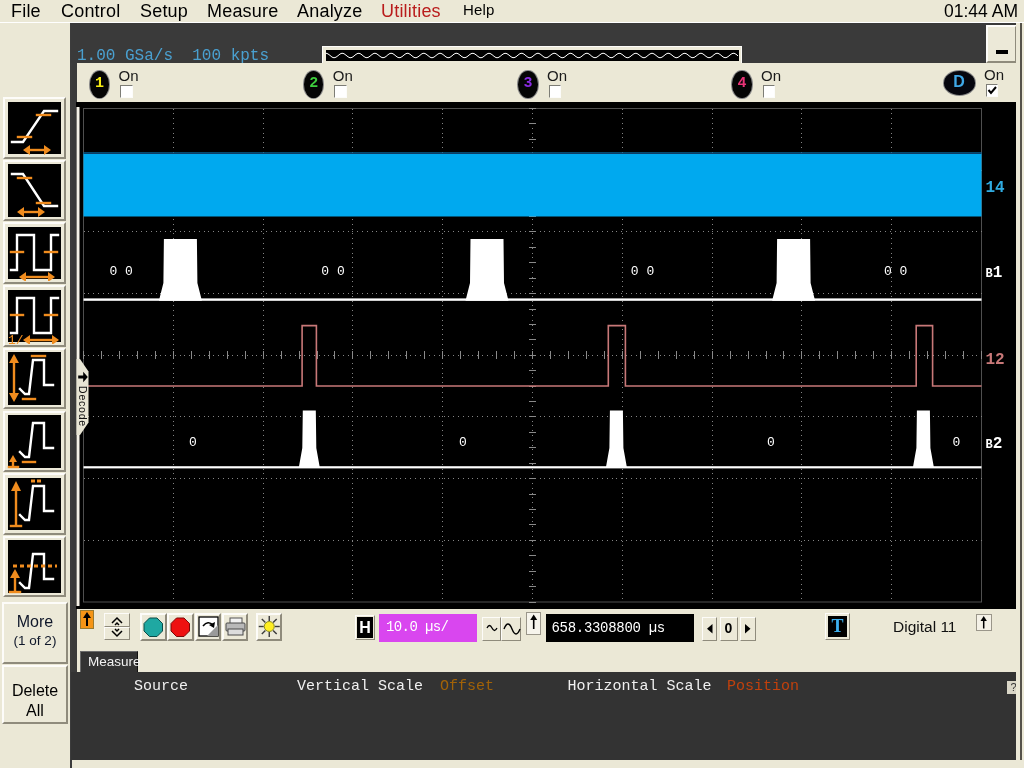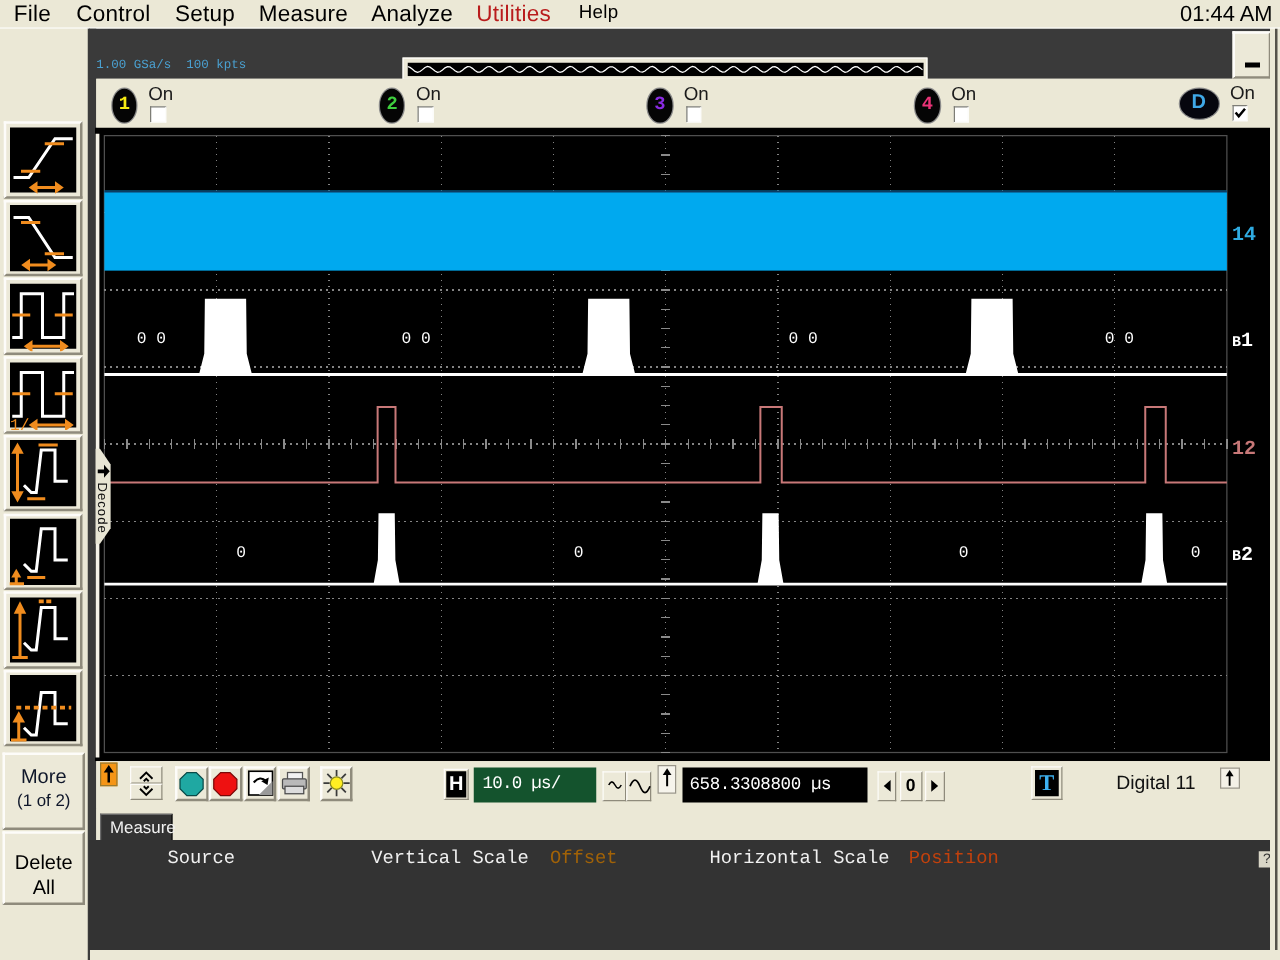--- a/index.html
+++ b/index.html
@@ -19,21 +19,21 @@
 <span class="abs" style="left:207px;top:1px;font-size:18px;letter-spacing:0.2px;color:#000;">Measure</span>
 <span class="abs" style="left:297px;top:1px;font-size:18px;letter-spacing:0.2px;color:#000;">Analyze</span>
 <span class="abs" style="left:381px;top:1px;font-size:18px;letter-spacing:0.2px;color:#b91c1c;">Utilities</span>
 <span class="abs" style="left:463px;top:1px;font-size:15px;letter-spacing:0.2px;color:#000000;">Help</span>
 <span class="abs" style="right:6px;top:1px;font-size:17.5px;color:#000;">01:44 AM</span>
 </div>
 <div class="abs" style="left:0;top:22px;width:1024px;height:1px;background:#ffffff;"></div>
 <div class="abs" style="left:71px;top:23px;width:6px;height:649px;background:#3a3a3a;"></div>
 <div class="abs" style="left:70px;top:23px;width:1.5px;height:745px;background:#3c3c3c;"></div>
 <div class="abs" style="left:71px;top:23px;width:945px;height:40px;background:#3a3a3a;"></div>
-<div class="abs mono" style="left:77px;top:46.5px;font-size:10px;color:#4aa0d0;white-space:pre;">1.00 GSa/s  100 kpts</div>
+<div class="abs mono" style="left:77px;top:46.5px;font-size:16px;color:#4aa0d0;white-space:pre;">1.00 GSa/s  100 kpts</div>
 <div class="abs" style="left:322px;top:46px;width:420px;height:17.5px;background:#ece9d8;border:1px solid #fdfcf9;"></div>
 <svg class="abs" style="left:326px;top:49.5px;" width="413" height="11" viewBox="0 0 413 11">
 <rect x="0" y="0" width="413" height="11" fill="#000"></rect>
 <polyline points="0,3.2 2,3.9 4,5.4 6,7.1 8,7.8 10,7.2 12,5.7 14,4.0 16,3.2 18,3.7 20,5.2 22,6.8 24,7.8 26,7.4 28,6.0 30,4.3 32,3.3 34,3.5 36,4.9 38,6.6 40,7.7 42,7.5 44,6.2 46,4.5 48,3.3 50,3.4 52,4.7 54,6.4 56,7.6 58,7.6 60,6.5 62,4.7 64,3.4 66,3.3 68,4.4 70,6.1 72,7.5 74,7.7 76,6.7 78,5.0 80,3.6 82,3.2 84,4.2 86,5.9 88,7.4 90,7.8 92,6.9 94,5.3 96,3.7 98,3.2 100,4.0 102,5.6 104,7.2 106,7.8 108,7.1 110,5.5 112,3.9 114,3.2 116,3.8 118,5.3 120,7.0 122,7.8 124,7.3 126,5.8 128,4.1 130,3.2 132,3.6 134,5.1 136,6.8 138,7.7 140,7.4 142,6.0 144,4.3 146,3.3 148,3.5 150,4.8 152,6.5 154,7.7 156,7.6 158,6.3 160,4.6 162,3.4 164,3.4 166,4.6 168,6.3 170,7.6 172,7.7 174,6.5 176,4.8 178,3.5 180,3.3 182,4.3 184,6.0 186,7.4 188,7.7 190,6.8 192,5.1 194,3.6 196,3.2 198,4.1 200,5.8 202,7.3 204,7.8 206,7.0 208,5.3 210,3.8 212,3.2 214,3.9 216,5.5 218,7.1 220,7.8 222,7.2 224,5.6 226,4.0 228,3.2 230,3.7 232,5.3 234,6.9 236,7.8 238,7.4 240,5.9 242,4.2 244,3.2 246,3.6 248,5.0 250,6.7 252,7.7 254,7.5 256,6.1 258,4.4 260,3.3 262,3.4 264,4.7 266,6.5 268,7.6 270,7.6 272,6.4 274,4.7 276,3.4 278,3.3 280,4.5 282,6.2 284,7.5 286,7.7 288,6.6 290,4.9 292,3.5 294,3.3 296,4.3 298,6.0 300,7.4 302,7.8 304,6.8 306,5.2 308,3.7 310,3.2 312,4.0 314,5.7 316,7.2 318,7.8 320,7.1 322,5.4 324,3.9 326,3.2 328,3.9 330,5.4 332,7.1 334,7.8 336,7.2 338,5.7 340,4.0 342,3.2 344,3.7 346,5.2 348,6.8 350,7.8 352,7.4 354,6.0 356,4.3 358,3.3 360,3.5 362,4.9 364,6.6 366,7.7 368,7.5 370,6.2 372,4.5 374,3.3 376,3.4 378,4.7 380,6.4 382,7.6 384,7.6 386,6.5 388,4.7 390,3.4 392,3.3 394,4.4 396,6.1 398,7.5 400,7.7 402,6.7 404,5.0 406,3.6 408,3.2 410,4.2 412,5.9" stroke="#fff" stroke-width="1" fill="none"></polyline>
 </svg>
 <div class="abs btn3d" style="left:986px;top:25px;width:31px;height:38px;"></div>
 <div class="abs" style="left:996px;top:50px;width:12px;height:4px;background:#000;"></div>
 <div class="abs" style="left:77px;top:63px;width:939px;height:39px;background:#ebe8d6;"></div>
 <div class="abs" style="left:89.9px;top:70.5px;width:19.4px;height:27px;background:#050505;border-radius:50%;box-shadow:0 0 0 1px #8a8a8a;"></div>
 <div class="abs mono" style="left:89.9px;top:75px;width:19.4px;text-align:center;font-size:15px;font-weight:bold;color:#f7ec13;">1</div>
@@ -233,21 +233,21 @@
     <line x1="13.25" y1="19.00" x2="13.25" y2="24.00" stroke="#3a3a3a" stroke-width="1.4"></line>
     <line x1="9.36" y1="17.39" x2="5.83" y2="20.92" stroke="#3a3a3a" stroke-width="1.4"></line>
     <line x1="7.75" y1="13.50" x2="2.75" y2="13.50" stroke="#3a3a3a" stroke-width="1.4"></line>
     <line x1="9.36" y1="9.61" x2="5.83" y2="6.08" stroke="#3a3a3a" stroke-width="1.4"></line>
     <line x1="13.25" y1="8.00" x2="13.25" y2="3.00" stroke="#3a3a3a" stroke-width="1.4"></line>
     <line x1="17.14" y1="9.61" x2="20.67" y2="6.08" stroke="#3a3a3a" stroke-width="1.4"></line>
     <circle cx="13.25" cy="13.5" r="5" fill="#ffee22" stroke="#8a8a20" stroke-width="1"></circle>
   </svg>
 <div class="abs btn3dthin" style="left:355px;top:615px;width:20px;height:25px;"></div>
 <div class="abs" style="left:357px;top:617px;width:16px;height:21px;background:#000;color:#fff;font-weight:bold;font-size:16px;text-align:center;line-height:21px;">H</div>
-<div class="abs mono" style="left:379px;top:614px;width:98px;height:27.5px;background:#14532d;color:#fff;font-size:14px;letter-spacing:-0.6px;line-height:27.5px;padding-left:7px;">10.0 µs/</div>
+<div class="abs mono" style="left:379px;top:614px;width:98px;height:27.5px;background:#d946ef;color:#fff;font-size:14px;letter-spacing:-0.6px;line-height:27.5px;padding-left:7px;">10.0 µs/</div>
 <div class="abs btn3dthin" style="left:481.5px;top:617px;width:19.5px;height:24px;"></div>
 <svg class="abs" style="left:481.5px;top:620px;" width="19.5" height="18" viewBox="0 0 19.5 18">
     <path d="M5,8 Q7.5,3 10,8 Q12.5,13 15,8" stroke="#000" stroke-width="1.3" fill="none"></path>
   </svg>
 <div class="abs btn3dthin" style="left:501px;top:617px;width:20px;height:24px;"></div>
 <svg class="abs" style="left:501px;top:619px;" width="20" height="20" viewBox="0 0 20 20">
     <path d="M3,10 Q7,0 11,10 Q15,20 19,10" stroke="#000" stroke-width="1.4" fill="none"></path>
   </svg>
 <div class="abs" style="left:525.5px;top:611.5px;width:15.5px;height:23px;background:#f6f4ec;border:1px solid #9a968a;"></div>
 <svg class="abs" style="left:525.5px;top:611.5px;" width="15.5" height="23" viewBox="0 0 15.5 23">

